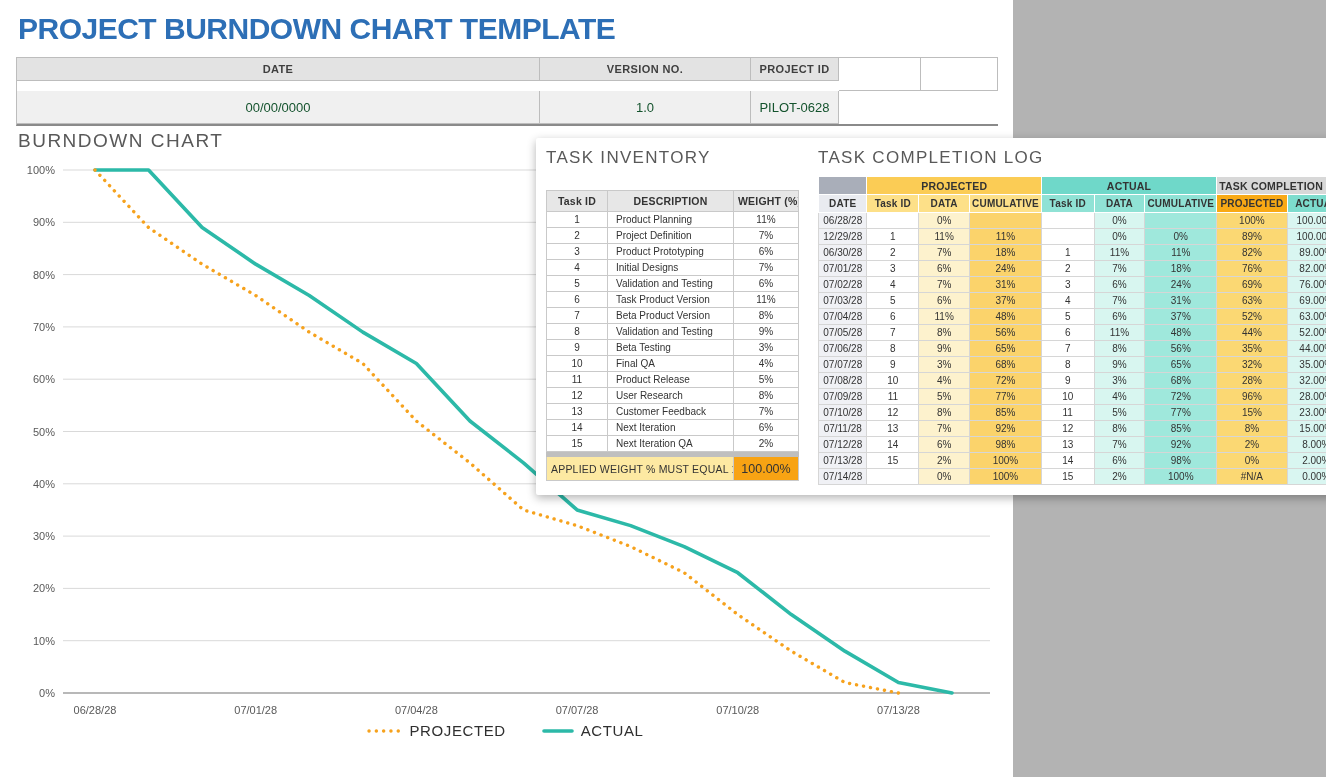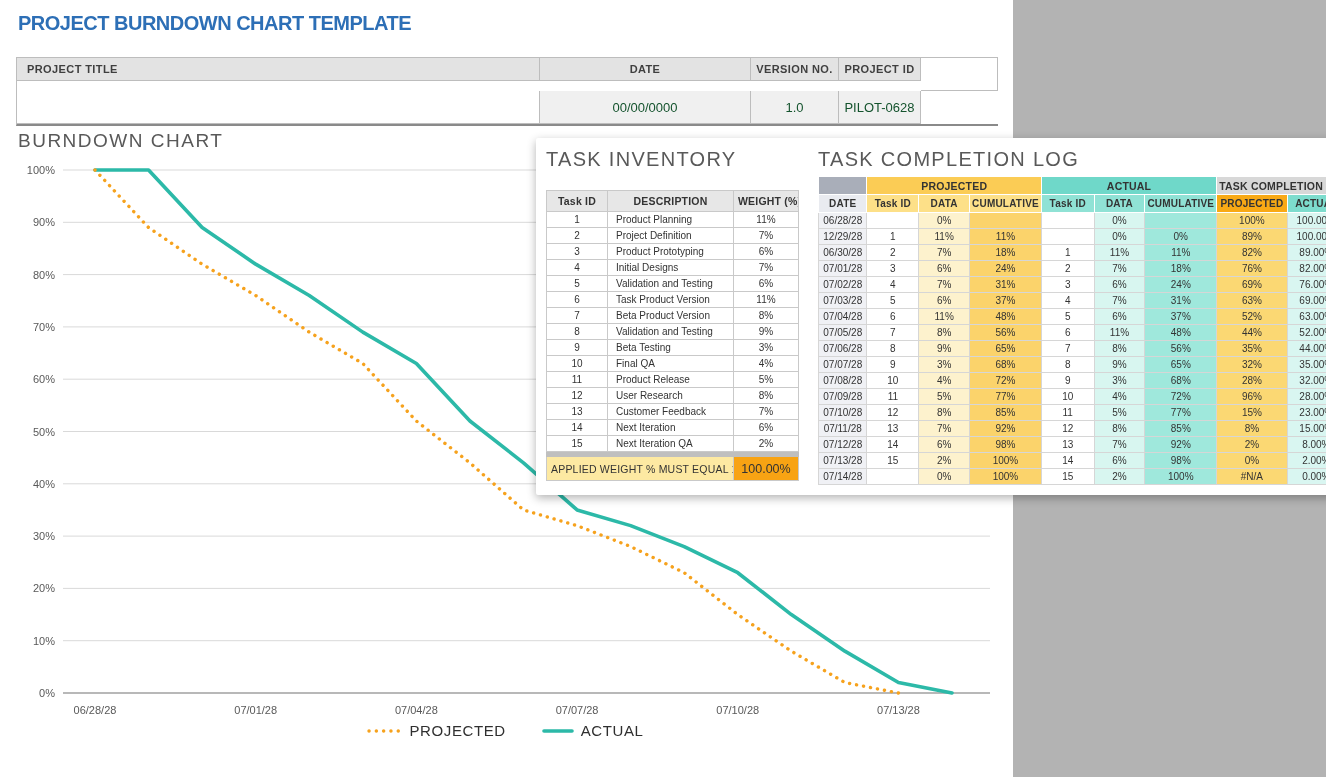--- a/index.html
+++ b/index.html
@@ -1,42 +1,42 @@
 <!DOCTYPE html>
 <html><head>
 <meta charset="utf-8">
 <style>
   html,body{margin:0;padding:0;width:1326px;height:777px;overflow:hidden;background:#ffffff;
     font-family:"Liberation Sans", sans-serif;-webkit-font-smoothing:antialiased;}
   .abs{position:absolute;}
   
   #gray-strip{left:1013px;top:0;width:313px;height:777px;background:#b3b3b3;}
   
-  #page-title{left:18px;top:12px;font-size:20px;font-weight:800;letter-spacing:-0.5px;color:#2d6fb6;}
+  #page-title{left:18px;top:12px;font-size:30px;font-weight:800;letter-spacing:-0.5px;color:#2d6fb6;}
   
   #info-table{left:16px;top:57px;width:981px;display:grid;
     grid-template-columns:523px 211px 88px 82px 77px;grid-auto-rows:auto;
     border-top:1px solid #bdbdbd;border-left:1px solid #bdbdbd;border-bottom:2px solid #8a8a8a;}
   #info-table .cell{border-right:1px solid #bdbdbd;border-bottom:1px solid #bdbdbd;
     display:flex;align-items:center;font-size:11px;color:#3f3f3f;}
   #info-table .hdr{height:22px;background:#e3e3e3;font-weight:700;letter-spacing:.4px;justify-content:center;}
   #info-table .hdr.left{justify-content:flex-start;padding-left:10px;}
   #info-table .hdr.right{justify-content:flex-end;padding-right:10px;}
   #info-table .val{height:32px;background:#ffffff;font-size:13px;justify-content:center;color:#14532d;}
   #info-table .val.shade{background:#f0f0f0;}
   
   #chart-title{left:18px;top:130px;font-size:19px;color:#595959;letter-spacing:1.5px;}
   #chart-svg{left:0;top:0;width:1326px;height:777px;pointer-events:none;z-index:1;}
   
   #legend{left:0;top:722px;width:1010px;display:flex;justify-content:center;gap:36px;z-index:2;}
   .legend-item{display:flex;align-items:center;gap:7px;font-size:15px;color:#2f2f2f;letter-spacing:.6px;}
   
   #card{left:536px;top:138px;width:810px;height:357px;background:#fff;border-radius:2px;
     box-shadow:0 3px 10px rgba(0,0,0,.30);z-index:5;}
-  .panel-title{font-size:20px;color:#595959;letter-spacing:1.3px;}
+  .panel-title{font-size:17px;color:#595959;letter-spacing:1.3px;}
   #ti-title{left:10px;top:10px;}
   #log-title{left:282px;top:10px;}
   
   #ti-table{left:10px;top:52px;border-collapse:collapse;table-layout:fixed;width:252px;font-size:10px;color:#333;}
   #ti-table td,#ti-table th{border:1px solid #c9c9c9;padding:0 4px;height:15px;text-align:center;overflow:hidden;white-space:nowrap;}
   #ti-table th{background:#e7e7e7;height:20px;font-size:10.5px;letter-spacing:.2px;}
   #ti-table td.desc{text-align:left;padding-left:8px;}
   #ti-table tr.divider td{background:#bfbfbf;height:4px;border-color:#bfbfbf;padding:0;}
   #ti-table tr.footer td{height:23px;}
   #ti-table td.f-label{background:#fde9a2;font-size:10.5px;letter-spacing:.2px;}
@@ -65,21 +65,20 @@
   #log-table td.c-tca{background:#d9f6f1;}
 </style>
 </head>
 <body>
 
 <div id="gray-strip" class="abs"></div>
 
 <div id="page-title" class="abs">PROJECT BURNDOWN CHART TEMPLATE</div>
 
 <div id="info-table" class="abs">
-  <div class="cell hdr left">PROJECT TITLE</div>
   <div class="cell hdr">DATE</div>
   <div class="cell hdr">VERSION NO.</div>
   <div class="cell hdr">PROJECT ID</div>
   <div class="cell val"></div>
   <div class="cell val"></div>
   <div class="cell val shade">00/00/0000</div>
   <div class="cell val shade">1.0</div>
   <div class="cell val shade">PILOT-0628</div>
 </div>
 

